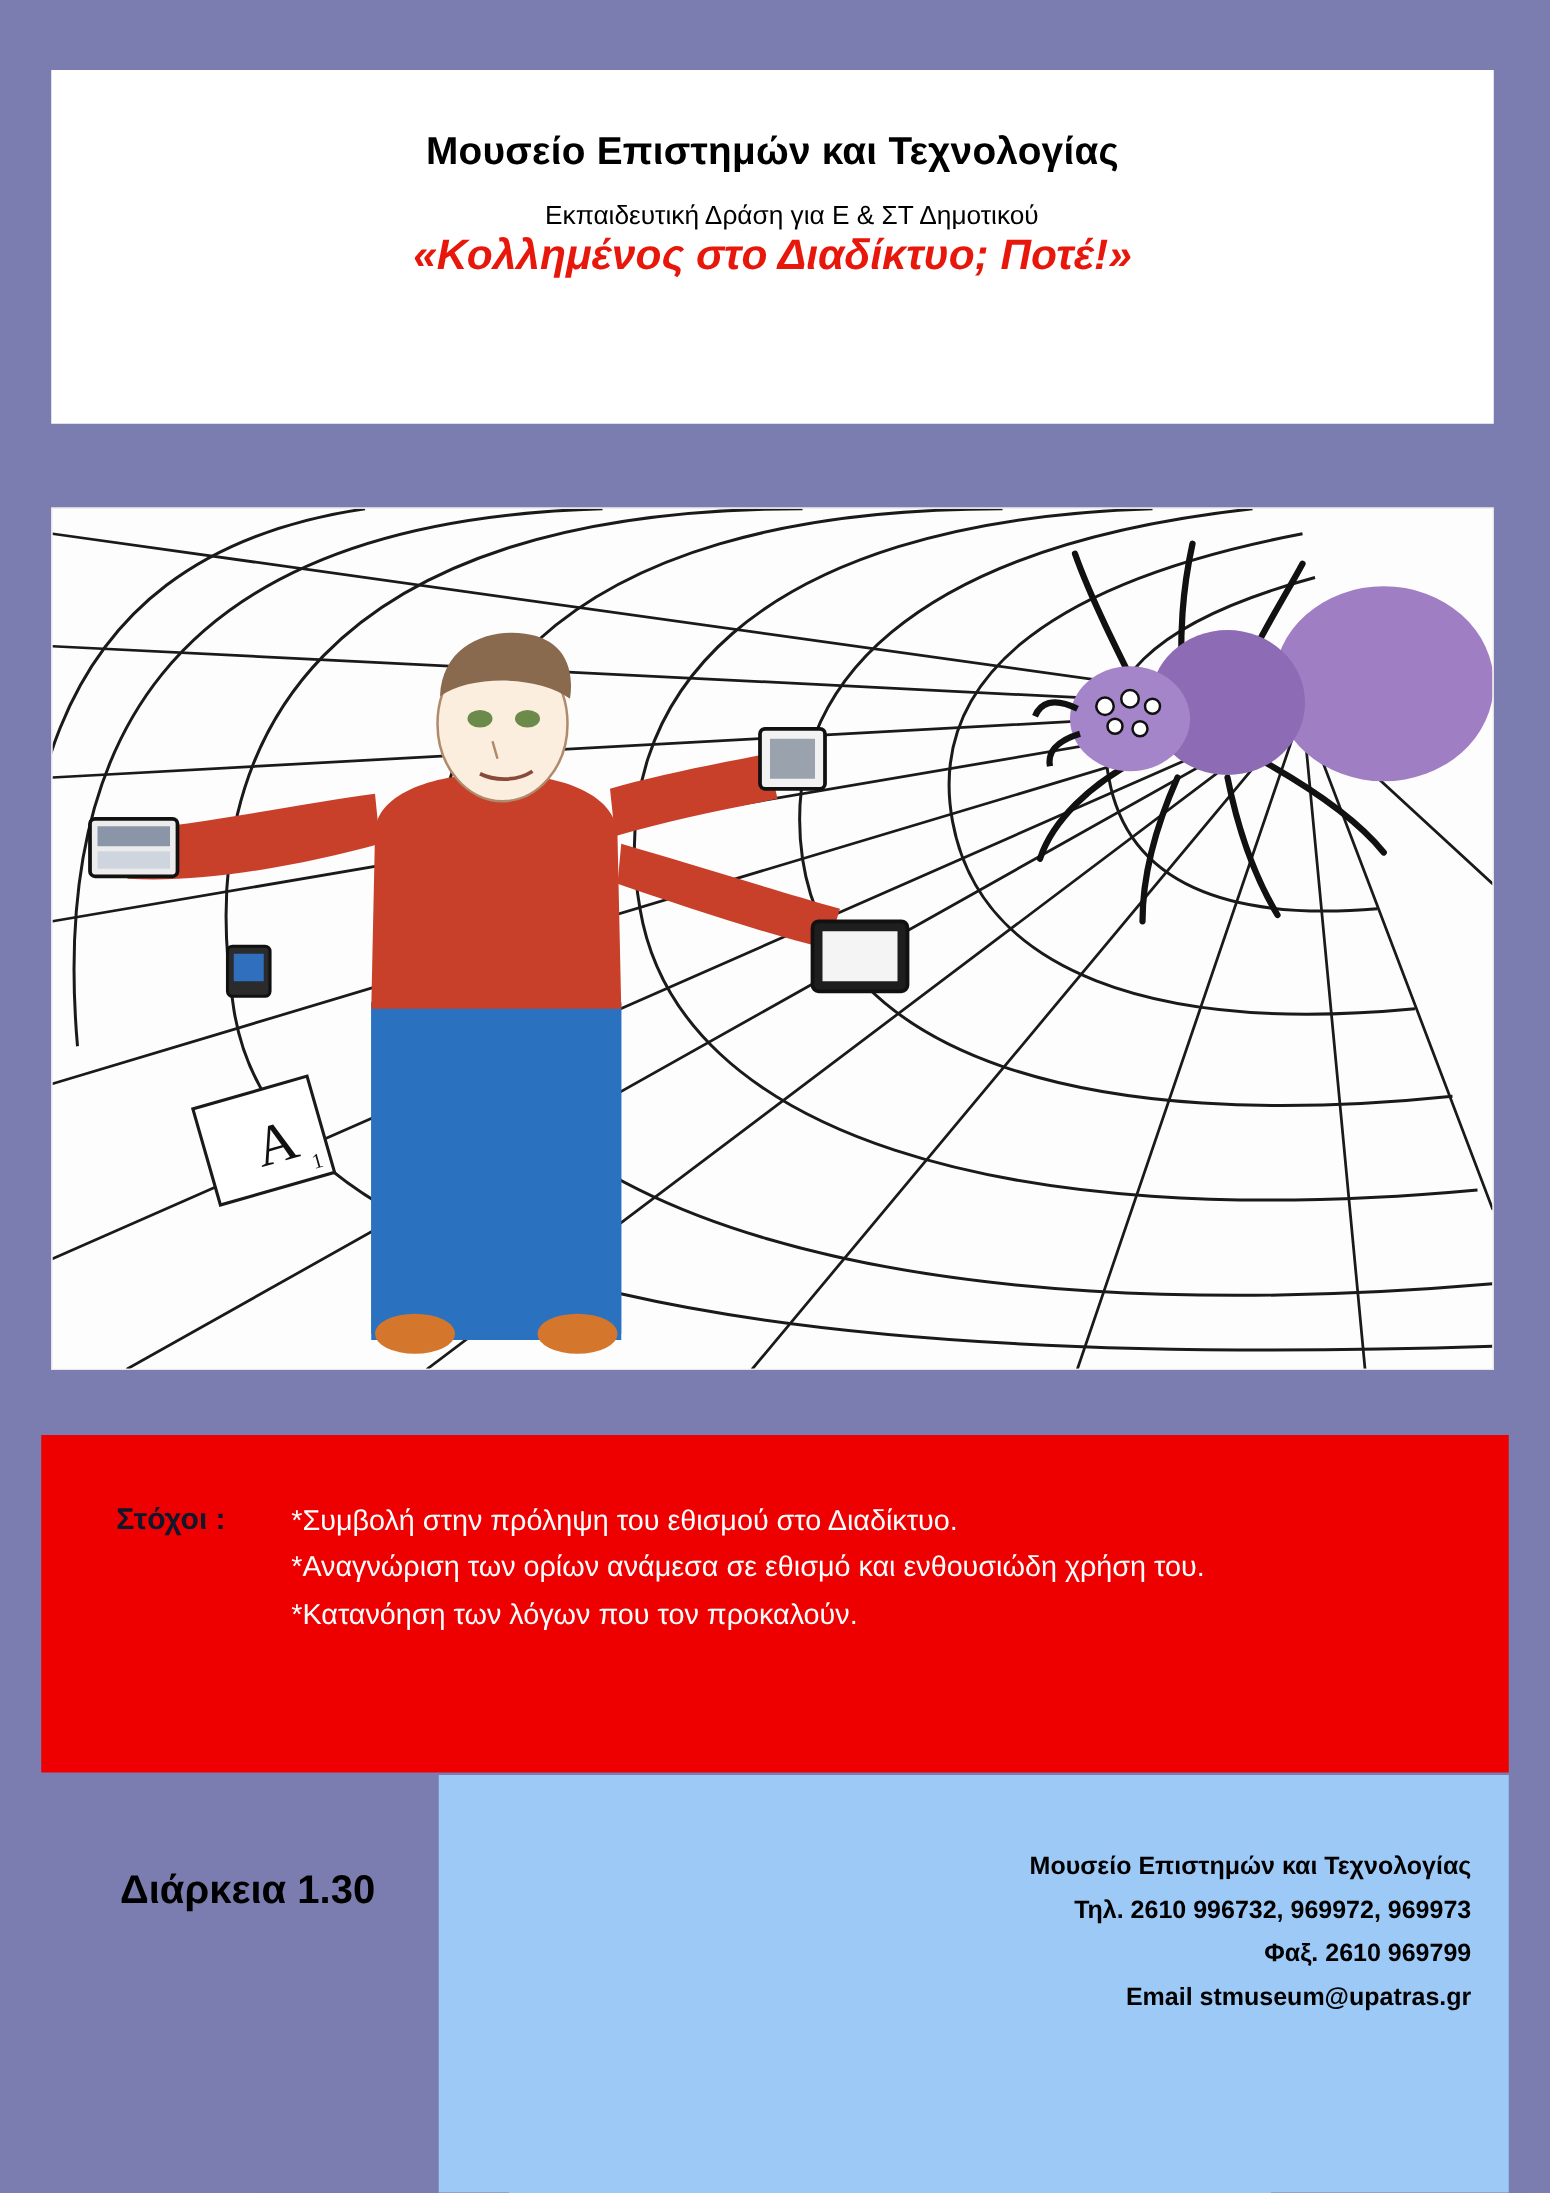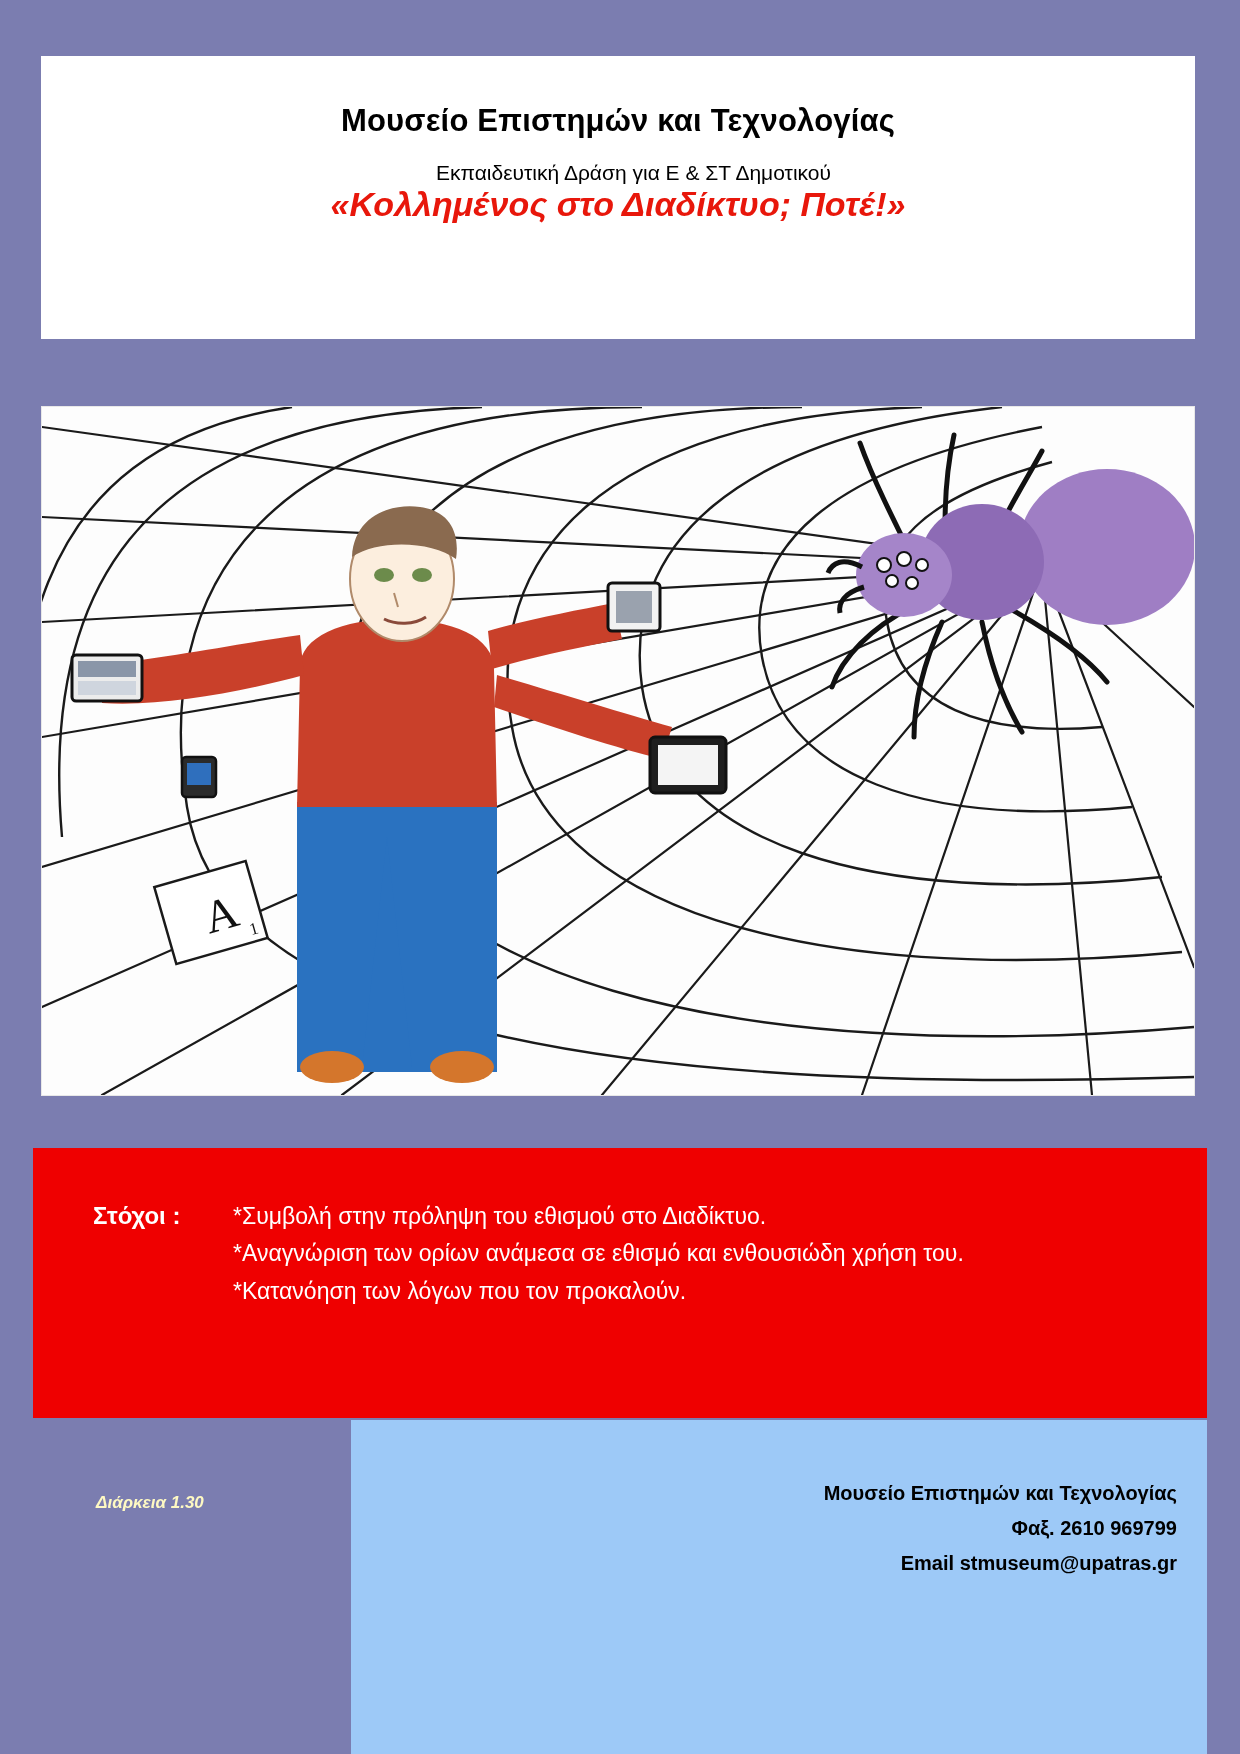--- a/index.html
+++ b/index.html
@@ -77,21 +77,21 @@
     left: 33px;
     top: 1148px;
     width: 1174px;
     height: 270px;
     background: #ef0000;
     box-sizing: border-box;
     padding: 22px 28px 0 28px;
     display: flex;
   }
   .goals-label {
-    color: #ffffff;
+    color: #0f172a;
     font-size: 24px;
     font-weight: bold;
     white-space: nowrap;
     padding-top: 32px;
     padding-left: 32px;
     width: 140px;
     box-sizing: border-box;
   }
   .goals-list {
     flex: 1;
@@ -120,24 +120,23 @@
   .contact-block div {
     font-size: 20px;
     font-weight: bold;
     color: #000000;
     line-height: 1.75;
   }
   .duration {
     position: absolute;
     left: 96px;
     top: 1493px;
-    font-size: 17px;
-    font-weight: bold;
-    font-style: italic;
-    color: #fef9c3;
+    font-size: 32px;
+    font-weight: bold;
+    color: #000000;
     white-space: nowrap;
   }
 </style>
 </head>
 <body>
 
 <div class="poster">
 
   <div class="header-block">
     <div class="title-line1">Μουσείο Επιστημών και Τεχνολογίας</div>
@@ -272,19 +271,20 @@
     <div class="goals-label">Στόχοι :</div>
     <div class="goals-list">
       <div>*Συμβολή στην πρόληψη του εθισμού στο Διαδίκτυο.</div>
       <div>*Αναγνώριση των ορίων ανάμεσα σε εθισμό και ενθουσιώδη χρήση του.</div>
       <div>*Κατανόηση των λόγων που τον προκαλούν.</div>
     </div>
   </div>
 
   <div class="contact-block">
     <div>Μουσείο Επιστημών και Τεχνολογίας</div>
+    <div>Τηλ. 2610 996732, 969972, 969973</div>
     <div>Φαξ. 2610 969799</div>
     <div>Email stmuseum@upatras.gr</div>
   </div>
 
   <div class="duration">Διάρκεια  1.30</div>
 
 </div>
 
 </body></html>

